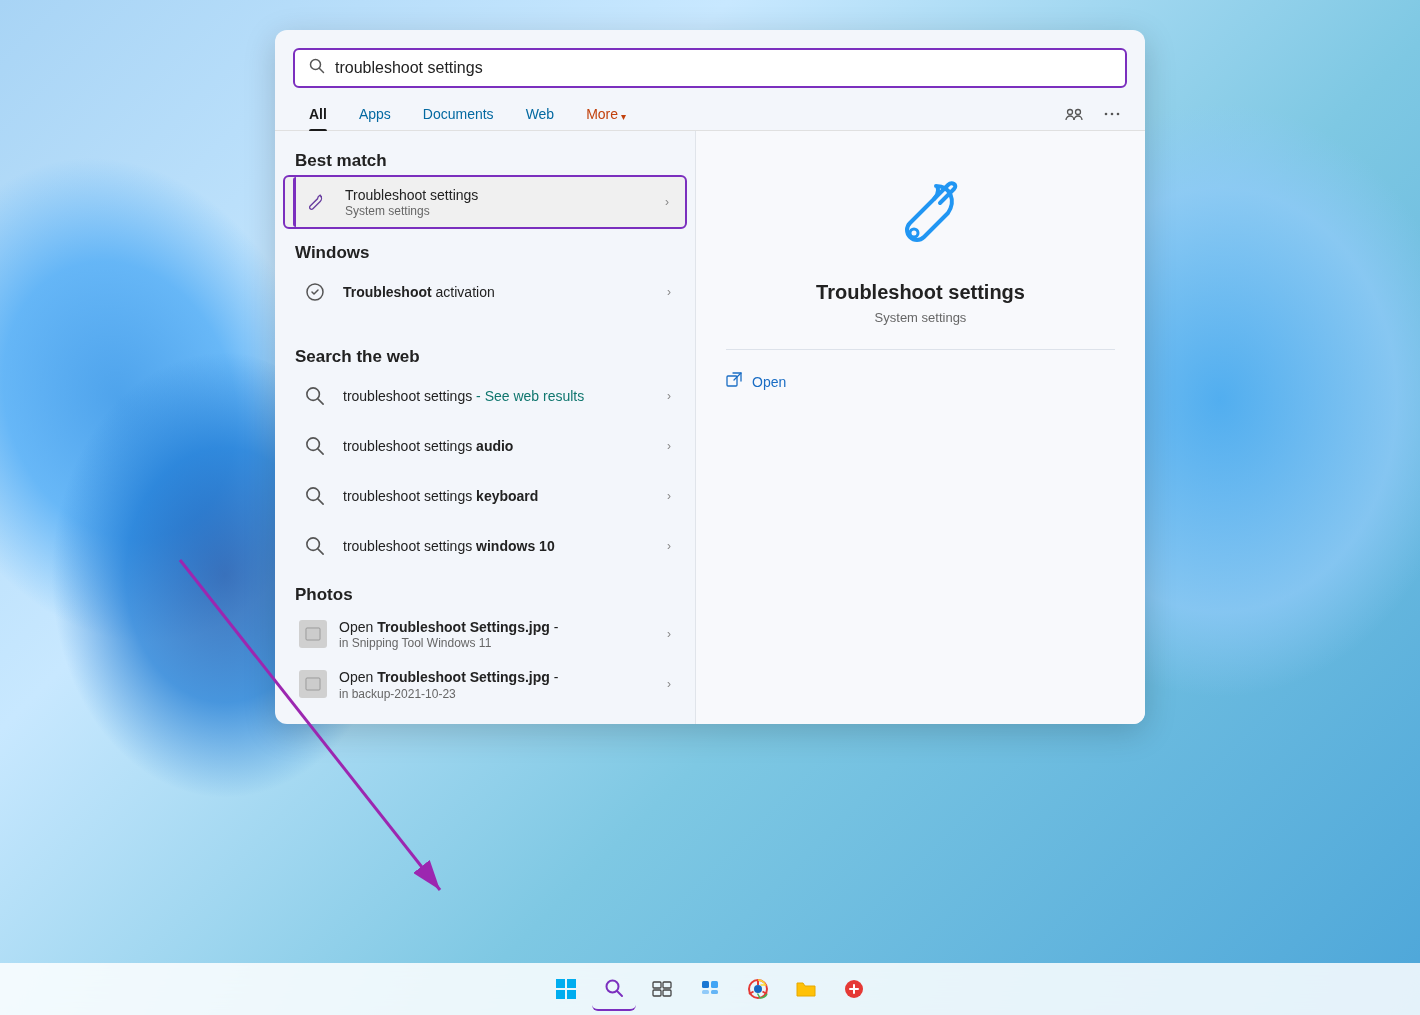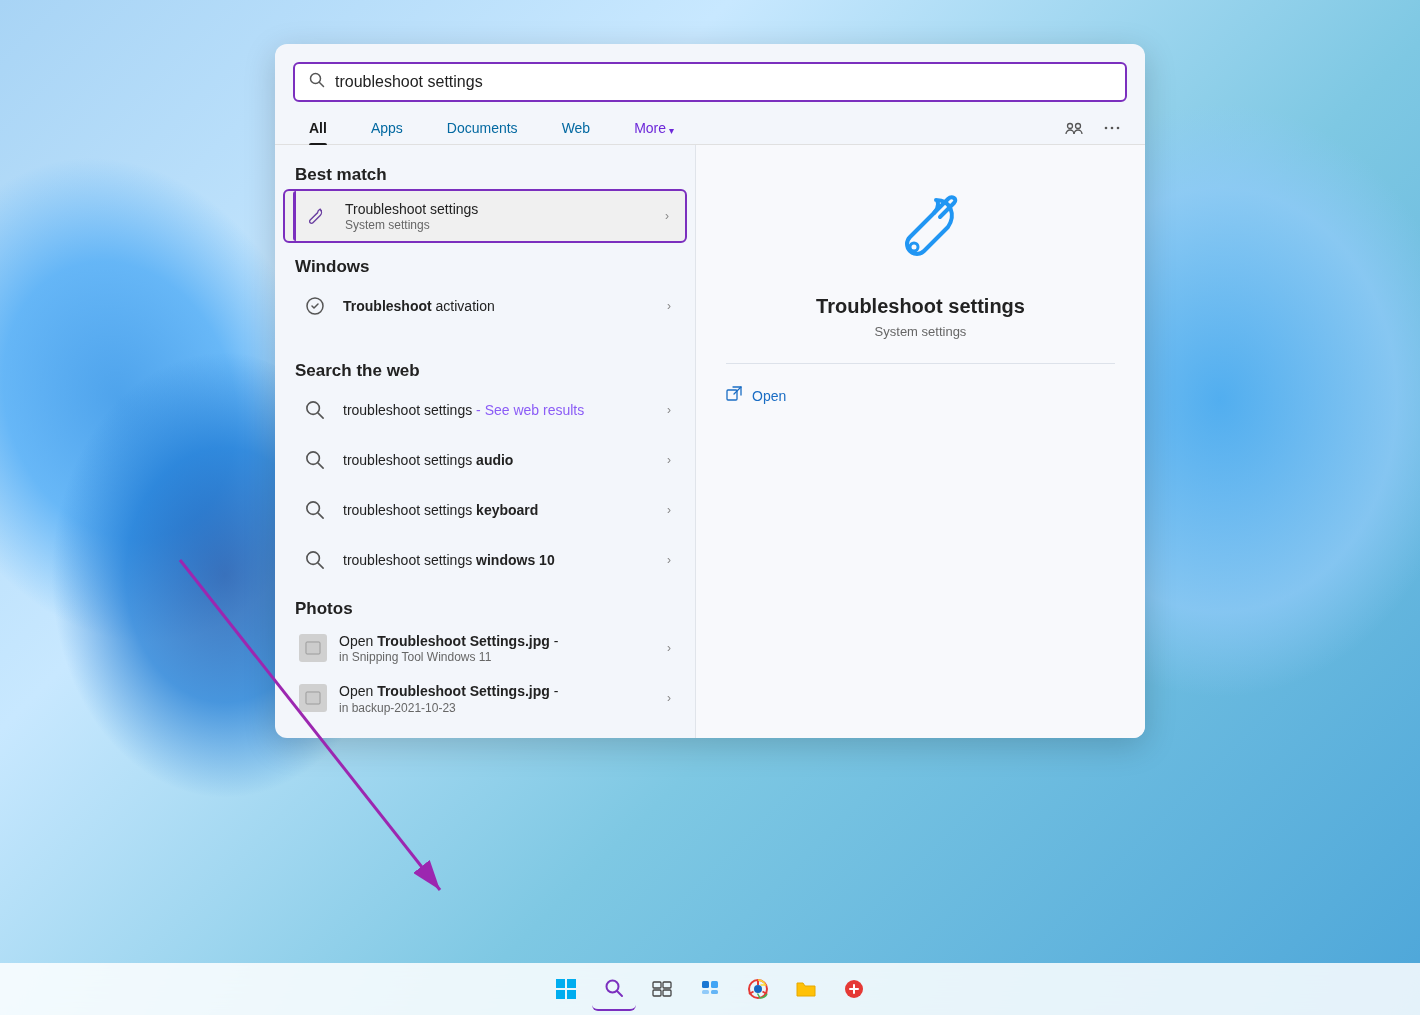--- a/index.html
+++ b/index.html
@@ -34,21 +34,21 @@
     .blob3 {
       width: 500px; height: 600px;
       background: radial-gradient(ellipse, #42a5f5 0%, #90caf9 50%, transparent 70%);
       right: -50px; top: 100px;
       border-radius: 40% 60% 60% 40%;
     }
 
     
     .search-panel {
       position: absolute;
-      top: 44px;
+      top: 30px;
       left: 50%;
       transform: translateX(-50%);
       width: 870px;
       background: #f3f6fb;
       border-radius: 12px;
       overflow: hidden;
       box-shadow: 0 8px 32px rgba(0,0,0,0.18);
     }
 
     
@@ -77,21 +77,21 @@
       display: flex;
       align-items: center;
       padding: 10px 18px 0 18px;
       gap: 0;
       border-bottom: 1px solid #e0e0e0;
       justify-content: space-between;
     }
     .tabs-left {
       display: flex;
       align-items: center;
-      gap: 12px;
+      gap: 0;
     }
     .tab-item {
       padding: 8px 16px;
       font-size: 14px;
       color: #0369a1;
       cursor: pointer;
       position: relative;
     }
     .tab-item.active {
       color: #1a1a1a;
@@ -106,21 +106,21 @@
       height: 2px;
       background: #1a1a1a;
       border-radius: 2px 2px 0 0;
     }
     .tab-more {
       display: flex;
       align-items: flex-end;
       gap: 3px;
       padding: 8px 16px;
       font-size: 14px;
-      color: #6d28d9;
+      color: #c2410c;
       cursor: pointer;
     }
     .tabs-right {
       display: flex;
       gap: 8px;
       align-items: center;
     }
     .tabs-icon-btn {
       width: 30px; height: 30px;
       border-radius: 4px;
@@ -406,21 +406,21 @@
 
       <div class="result-item">
         <div class="result-icon">
           <svg width="16" height="16" viewBox="0 0 16 16" fill="none">
             <circle cx="6.5" cy="6.5" r="5" stroke="#555" stroke-width="1.3"></circle>
             <line x1="10.5" y1="10.5" x2="14.5" y2="14.5" stroke="#555" stroke-width="1.3" stroke-linecap="round"></line>
           </svg>
         </div>
         <div class="result-text">
           <div class="result-title">
-            troubleshoot settings <span style="color:#8b5cf6">- See web results</span>
+            troubleshoot settings <span style="color:#0f766e">- See web results</span>
           </div>
         </div>
         <span class="result-chevron">›</span>
       </div>
 
       <div class="result-item">
         <div class="result-icon">
           <svg width="16" height="16" viewBox="0 0 16 16" fill="none">
             <circle cx="6.5" cy="6.5" r="5" stroke="#555" stroke-width="1.3"></circle>
             <line x1="10.5" y1="10.5" x2="14.5" y2="14.5" stroke="#555" stroke-width="1.3" stroke-linecap="round"></line>

